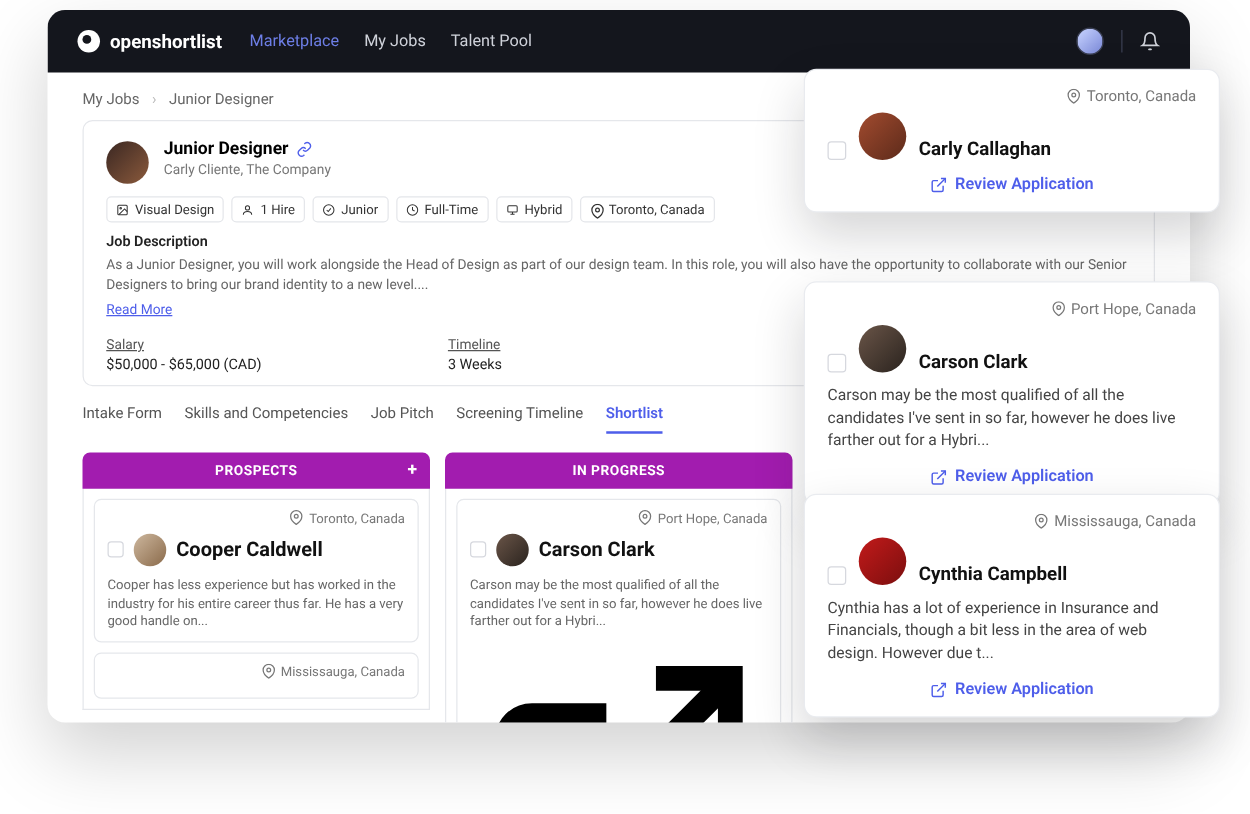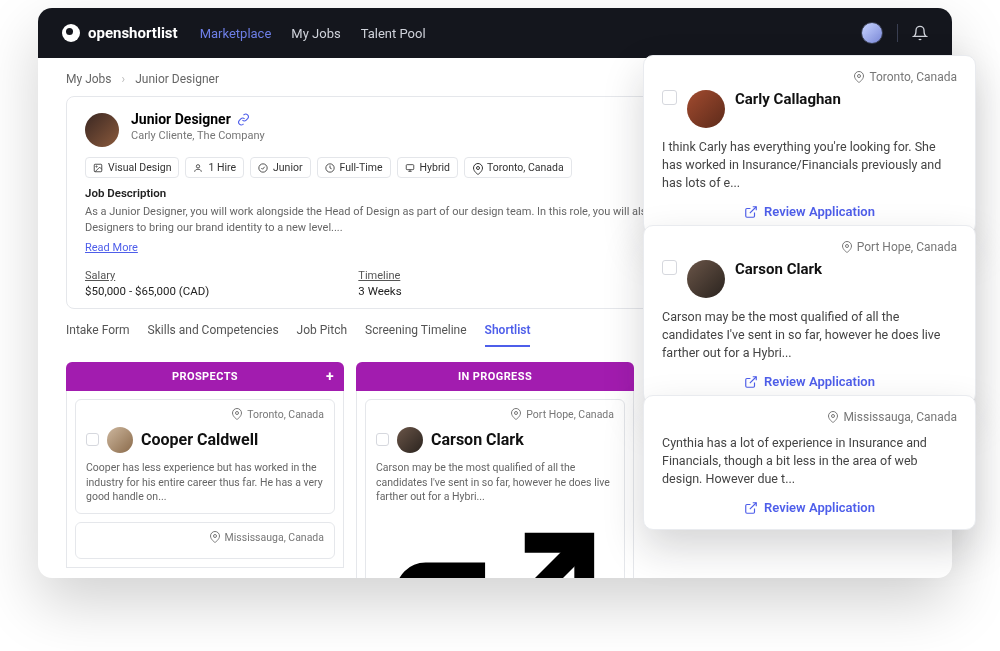--- a/index.html
+++ b/index.html
@@ -72,21 +72,21 @@
   
   .av1 { background:linear-gradient(135deg,#cdb79e,#8a6a4a);} 
   .av2 { background:linear-gradient(135deg,#6a5548,#2a231e);} 
   .av3 { background:linear-gradient(135deg,#a24b2f,#5c2a1a);} 
   .av4 { background:linear-gradient(135deg,#e9c8a8,#c9976b);} 
   .av5 { background:linear-gradient(135deg,#c21a1a,#7b0e0e);} 
 
   
   .float { position:absolute; background:#fff; border-radius:10px; border:1px solid #e9ebef; box-shadow:0 18px 40px rgba(20,22,29,0.18); padding:14px 18px 14px; }
   .float .f-loc { display:flex; justify-content:flex-end; align-items:center; gap:4px; color:#777; font-size:12px; margin-bottom:6px;}
-  .float .f-head { display:flex; align-items:flex-start; gap:10px;}
+  .float .f-head { display:flex; align-items:flex-end; gap:10px;}
   .float .f-chk  { width:15px; height:15px; border:1.5px solid #d6d8de; border-radius:3px;}
   .float .f-av   { width:38px; height:38px; border-radius:50%;}
   .float .f-name { font-weight:700; font-size:15px; color:#111;}
   .float .f-text { color:#444; font-size:12.5px; line-height:1.45; margin-top:10px;}
   .float .f-link { color:#4e5eea; font-weight:600; font-size:13px; display:flex; align-items:center; justify-content:center; gap:6px; margin-top:12px;}
   .float .f-link svg { width:14px; height:14px; }
 
   .f1 { left:643px; top:55px;  width:333px; }
   .f2 { left:643px; top:225px; width:333px; }
   .f3 { left:643px; top:395px; width:333px; }
@@ -313,21 +313,20 @@
           <circle cx="12" cy="10" r="3"></circle>
         </svg>
       </span>
       <span>Toronto,  Canada</span>
     </div>
     <div class="f-head">
       <span class="f-chk"></span>
       <span class="f-av av3"></span>
       <span class="f-name">Carly Callaghan</span>
     </div>
-    <div class="f-text">I think Carly has everything you're looking for. She has worked in Insurance/Financials previously and has lots of e...</div>
     <div class="f-link">
       <svg viewBox="0 0 24 24" fill="none" stroke="currentColor" stroke-width="2">
         <path d="M18 13v6a2 2 0 01-2 2H5a2 2 0 01-2-2V8a2 2 0 012-2h6"></path>
         <path d="M15 3h6v6"></path>
         <path d="M10 14L21 3"></path>
       </svg>
       <span>Review Application</span>
     </div>
   </div>
 <div class="float f2" id="float1">
@@ -358,20 +357,25 @@
 <div class="float f3" id="float2">
     <div class="f-loc">
       <span class="icon">
         <svg width="12" height="12" viewBox="0 0 24 24" fill="none" stroke="currentColor" stroke-width="2">
           <path d="M21 10c0 7-9 13-9 13S3 17 3 10a9 9 0 1118 0z"></path>
           <circle cx="12" cy="10" r="3"></circle>
         </svg>
       </span>
       <span>Mississauga,  Canada</span>
     </div>
+    <div class="f-head">
+      <span class="f-chk"></span>
+      <span class="f-av av5"></span>
+      <span class="f-name">Cynthia Campbell</span>
+    </div>
     <div class="f-text">Cynthia has a lot of experience in Insurance and Financials, though a bit less in the area of web design. However due t...</div>
     <div class="f-link">
       <svg viewBox="0 0 24 24" fill="none" stroke="currentColor" stroke-width="2">
         <path d="M18 13v6a2 2 0 01-2 2H5a2 2 0 01-2-2V8a2 2 0 012-2h6"></path>
         <path d="M15 3h6v6"></path>
         <path d="M10 14L21 3"></path>
       </svg>
       <span>Review Application</span>
     </div>
   </div>

